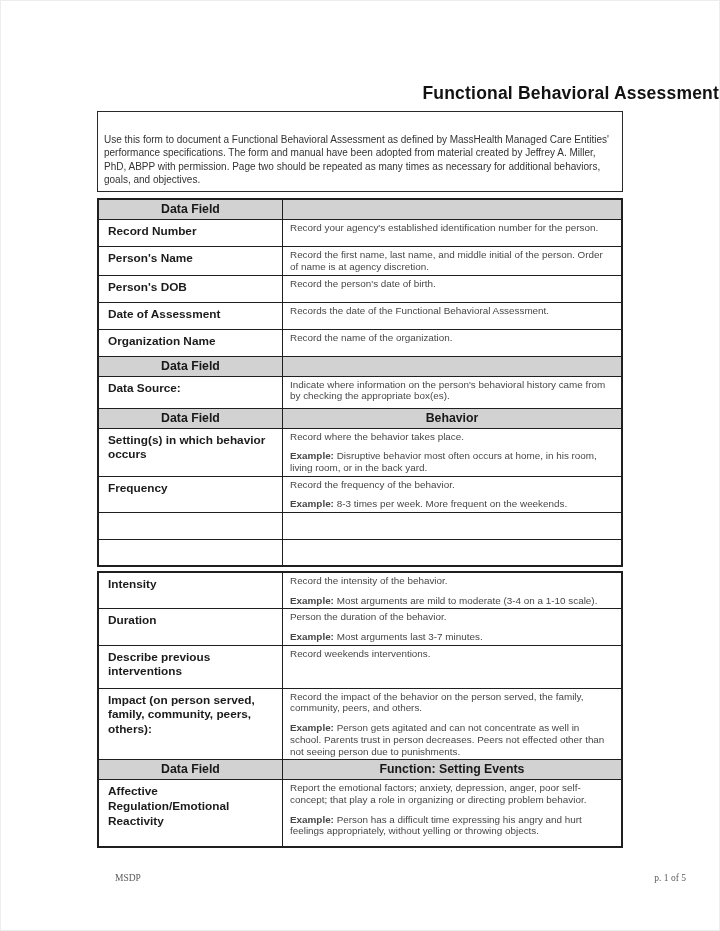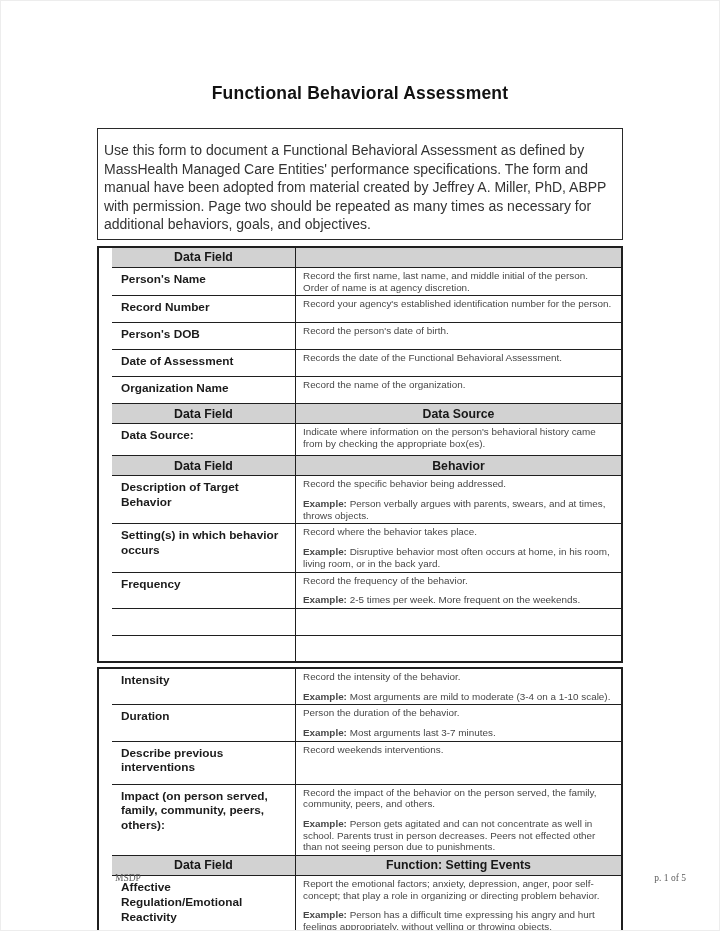--- a/index.html
+++ b/index.html
@@ -2,30 +2,30 @@
 <html><head>
 <meta charset="utf-8">
 <style>
   html,body{margin:0;padding:0;background:#fff;}
   .page{
     width:720px;height:931px;position:relative;overflow:hidden;
     background:#fff;box-sizing:border-box;border:1px solid #ededed;
     font-family:"Liberation Sans","DejaVu Sans",sans-serif;
   }
   .title{
-    margin:0;padding-top:82px;text-align:center;
+    margin:0;padding-top:82px;text-align:right;
     font-size:17.5px;font-weight:bold;color:#121212;letter-spacing:.2px;
   }
   .intro{
-    width:512px;margin:24px auto 0;border:1px solid #2a2a2a;
-    padding:12px 6px 5px;font-size:14px;line-height:1.33;color:#333;
+    width:512px;margin:7px auto 0;border:1px solid #2a2a2a;
+    padding:21px 6px 5px;font-size:10px;line-height:1.33;color:#333;
   }
   .tbl{width:522px;margin:6px auto 0;border:2px solid #1f1f1f;}
   .tbl.second{margin-top:4px;}
-  .row{display:flex;border-bottom:1px solid #1f1f1f;box-sizing:border-box;margin-left:13px;}
+  .row{display:flex;border-bottom:1px solid #1f1f1f;box-sizing:border-box;}
   .row:last-child{border-bottom:0;}
   .cl{
     width:184px;min-width:184px;box-sizing:border-box;
     border-right:1px solid #1f1f1f;
     padding:4px 6px 2px 9px;
     font-weight:bold;font-size:11.8px;line-height:1.25;color:#1b1b1b;
   }
   .cr{
     flex:1;box-sizing:border-box;
     padding:2px 8px 2px 7px;
@@ -57,35 +57,35 @@
 
   <div class="intro">Use this form to document a Functional Behavioral Assessment as defined by MassHealth Managed Care Entities' performance specifications.   The form and manual have been adopted from material created by Jeffrey A. Miller, PhD, ABPP with permission.   Page two should be repeated as many times as necessary for additional behaviors, goals, and objectives.</div>
 
   <div class="tbl">
 
     <div class="row hdr-row" style="min-height:20px">
       <div class="cl">Data Field</div>
       <div class="cr"></div>
     </div>
 
+    <div class="row" style="min-height:27px">
+      <div class="cl">Record Number</div>
+      <div class="cr">
+        <p class="d">Record your agency's established identification number for the person.</p>
+      </div>
+    </div>
+
     <div class="row" style="min-height:28px">
       <div class="cl">Person's Name</div>
       <div class="cr">
         <p class="d">Record the first name, last name, and middle initial of the person. Order of name is at agency discretion.</p>
       </div>
     </div>
 
     <div class="row" style="min-height:27px">
-      <div class="cl">Record Number</div>
-      <div class="cr">
-        <p class="d">Record your agency's established identification number for the person.</p>
-      </div>
-    </div>
-
-    <div class="row" style="min-height:27px">
       <div class="cl">Person's DOB</div>
       <div class="cr">
         <p class="d">Record the person's date of birth.</p>
       </div>
     </div>
 
     <div class="row" style="min-height:27px">
       <div class="cl">Date of Assessment</div>
       <div class="cr">
         <p class="d">Records the date of the Functional Behavioral Assessment.</p>
@@ -94,56 +94,48 @@
 
     <div class="row" style="min-height:27px">
       <div class="cl">Organization Name</div>
       <div class="cr">
         <p class="d">Record the name of the organization.</p>
       </div>
     </div>
 
     <div class="row hdr-row" style="min-height:20px">
       <div class="cl">Data Field</div>
-      <div class="cr">Data Source</div>
     </div>
 
     <div class="row" style="min-height:32px">
       <div class="cl">Data Source:</div>
       <div class="cr">
         <p class="d">Indicate where information on the person's behavioral  history came from by checking the appropriate box(es).</p>
       </div>
     </div>
 
     <div class="row hdr-row" style="min-height:20px">
       <div class="cl">Data Field</div>
       <div class="cr">Behavior</div>
     </div>
 
-    <div class="row" style="min-height:34px">
-      <div class="cl">Description of Target Behavior</div>
-      <div class="cr">
-        <p class="d">Record the specific behavior being addressed.</p>
-        <p class="ex"><span class="exl">Example:</span> <span>Person verbally argues with parents, swears, and at times, throws objects.</span></p>
-      </div>
-    </div>
 
     <div class="row" style="min-height:47px">
       <div class="cl">Setting(s) in which behavior occurs</div>
       <div class="cr">
         <p class="d">Record where the behavior takes place.</p>
         <p class="ex"><span class="exl">Example:</span> <span>Disruptive behavior most often occurs at home, in his room, living room, or in the back yard.</span></p>
       </div>
     </div>
 
     <div class="row" style="min-height:33px">
       <div class="cl">Frequency</div>
       <div class="cr">
         <p class="d">Record the frequency of the behavior.</p>
-        <p class="ex"><span class="exl">Example:</span> <span>2-5 times per week.  More frequent on the weekends.</span></p>
+        <p class="ex"><span class="exl">Example:</span> <span>8-3 times per week.  More frequent on the weekends.</span></p>
       </div>
     </div>
 
     <div class="row" style="min-height:27px">
       <div class="cl"></div>
       <div class="cr"></div>
     </div>
 
     <div class="row" style="min-height:25px">
       <div class="cl"></div>

